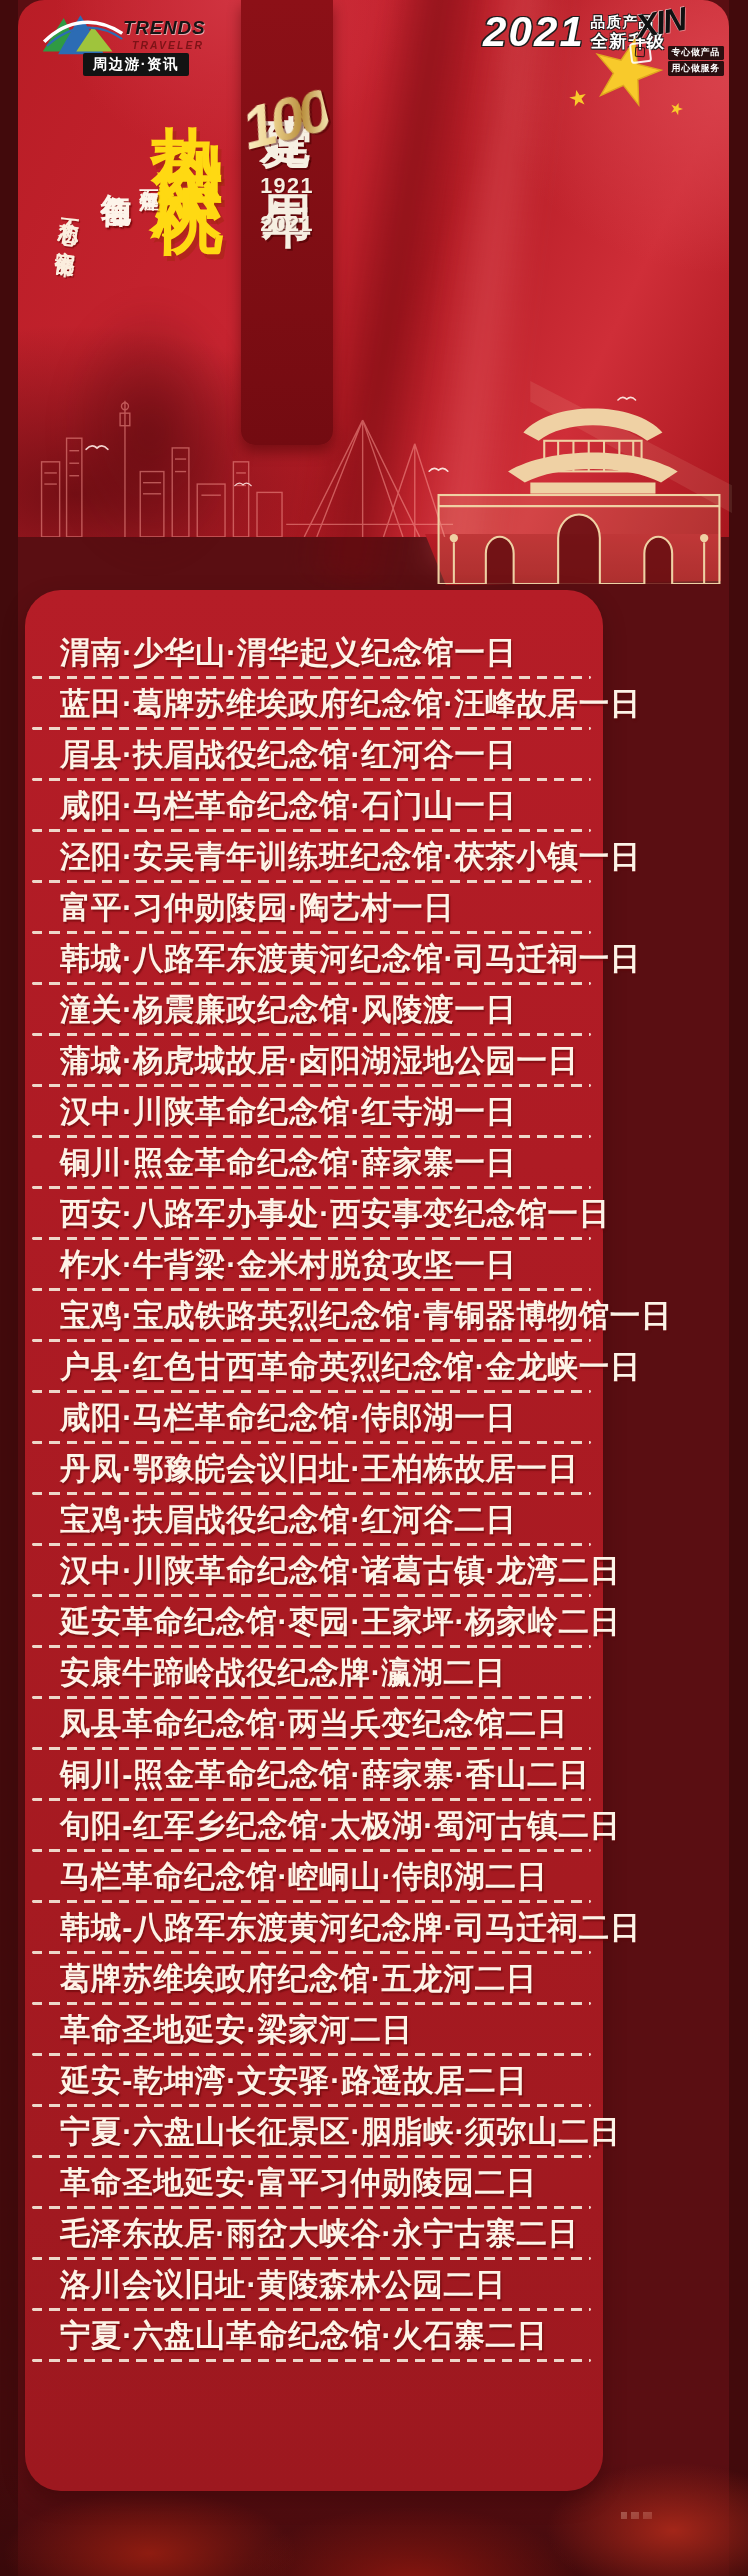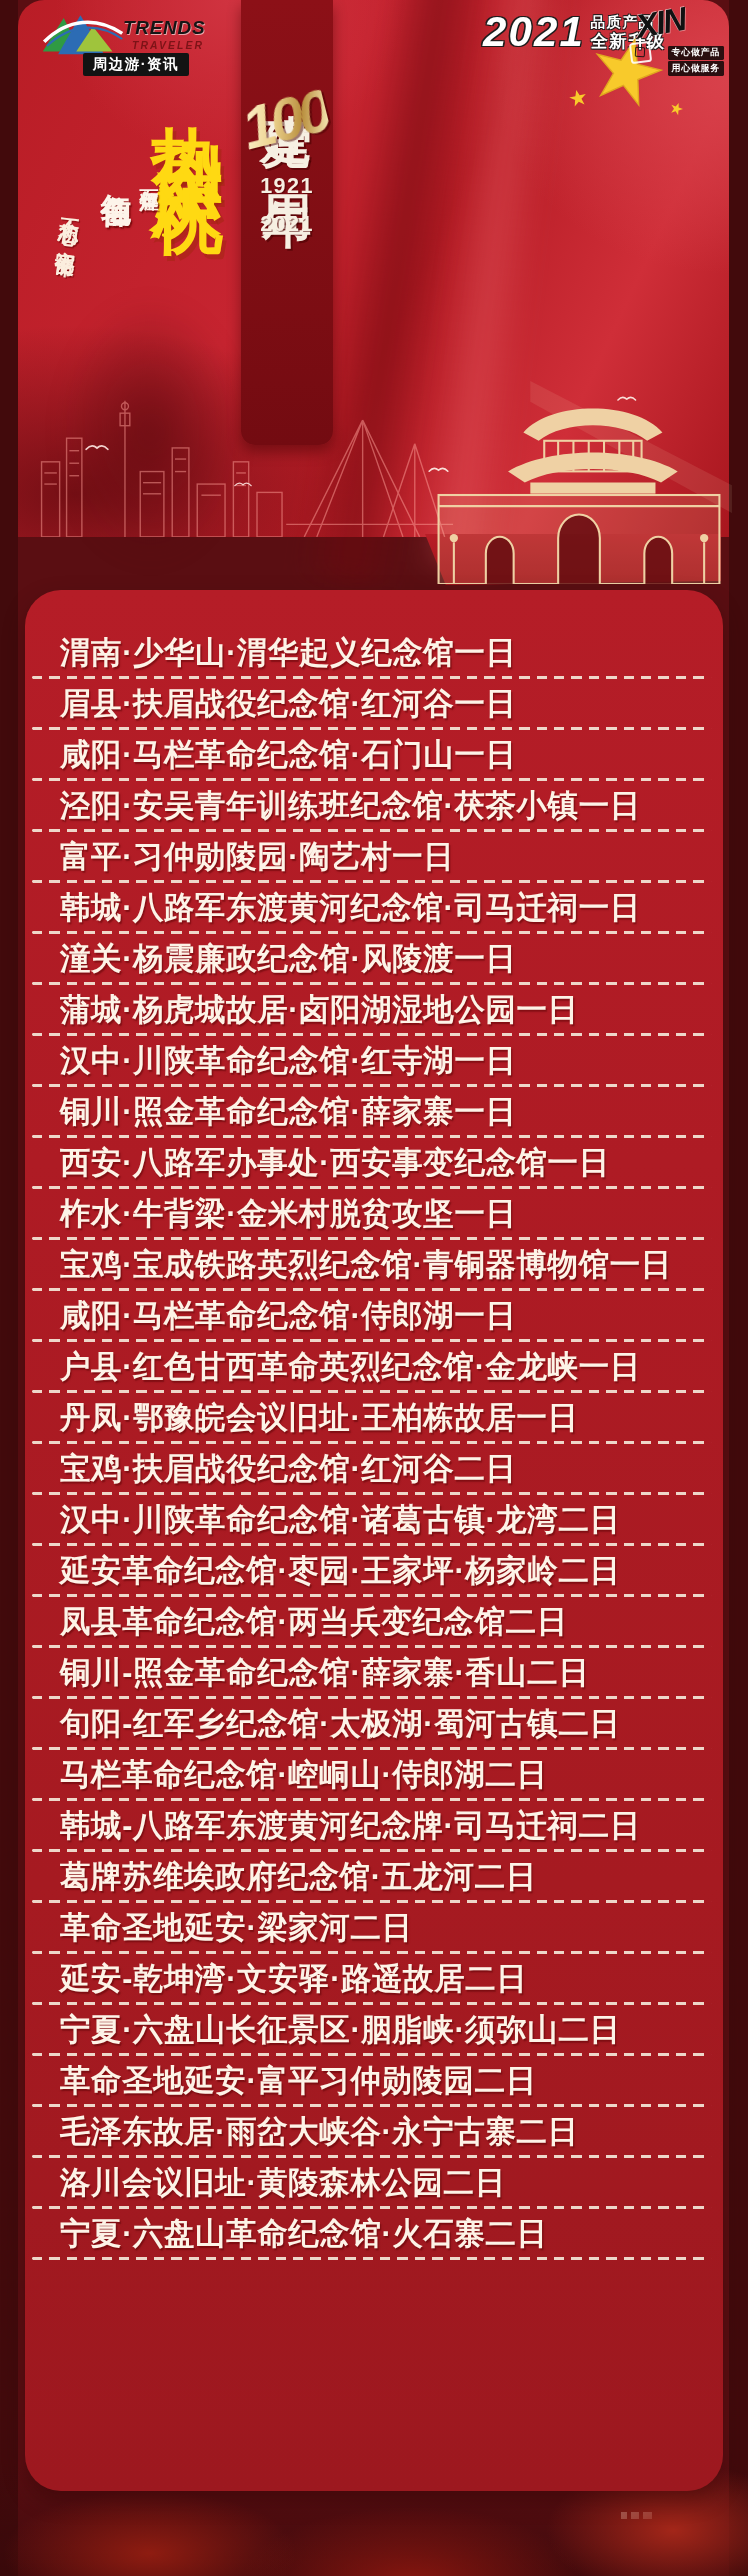--- a/index.html
+++ b/index.html
@@ -92,21 +92,21 @@
   .banner .years{margin-top:9.7px;text-align:center;color:#f6efe2;font-weight:700;font-size:21.6px;
     letter-spacing:1.4px;text-shadow:1.4px 1.4px 0 rgba(70,0,0,.5);}
   .banner .dash{width:18px;height:3.5px;background:#f6efe2;margin:4.2px auto;border-radius:1.4px;}
 
   
   .skyline{position:absolute;left:18px;top:395px;opacity:.5;}
   .tiananmen{position:absolute;left:408px;top:381px;z-index:3;}
   .bird{position:absolute;opacity:.9;}
 
   
-  .card{position:absolute;left:25px;top:590px;width:698px;height:1901px;border-radius:36px;z-index:2;
+  .card{position:absolute;left:25px;top:590px;width:578px;height:1901px;border-radius:36px;z-index:2;
     background:linear-gradient(180deg,#b51d27 0%,#ae1b24 30%,#a61a21 68%,#9d181f 100%);
     box-shadow:0 9.7px 21px rgba(40,0,0,.35);}
   .route-list{position:absolute;left:0;top:37px;width:100%;}
   .route-row{position:relative;height:51px;display:flex;align-items:center;padding-left:35px;box-sizing:border-box;}
   .route-text{font-size:31px;font-weight:900;color:#fdf3e7;letter-spacing:0.7px;white-space:nowrap;
     text-shadow:1.4px 2.1px 1.4px rgba(92,4,6,.55);transform:scaleX(.98);transform-origin:left;}
   .dash-line{position:absolute;left:7px;right:12.5px;bottom:-1.4px;height:3.5px;border-radius:1.4px;
     background:repeating-linear-gradient(90deg,#f4e7d8 0 10.4px,rgba(0,0,0,0) 10.4px 17.4px);opacity:.92;}
 
   
@@ -262,20 +262,24 @@
     </div>
   </div>
 
   <div class="card">
     <div class="route-list">
         <div class="route-row">
           <span class="route-text">渭南·少华山·渭华起义纪念馆一日</span>
           <div class="dash-line"></div>
         </div>
         <div class="route-row">
+          <span class="route-text">蓝田·葛牌苏维埃政府纪念馆·汪峰故居一日</span>
+          <div class="dash-line"></div>
+        </div>
+        <div class="route-row">
           <span class="route-text">眉县·扶眉战役纪念馆·红河谷一日</span>
           <div class="dash-line"></div>
         </div>
         <div class="route-row">
           <span class="route-text">咸阳·马栏革命纪念馆·石门山一日</span>
           <div class="dash-line"></div>
         </div>
         <div class="route-row">
           <span class="route-text">泾阳·安吴青年训练班纪念馆·茯茶小镇一日</span>
           <div class="dash-line"></div>
@@ -310,41 +314,45 @@
         </div>
         <div class="route-row">
           <span class="route-text">柞水·牛背梁·金米村脱贫攻坚一日</span>
           <div class="dash-line"></div>
         </div>
         <div class="route-row">
           <span class="route-text">宝鸡·宝成铁路英烈纪念馆·青铜器博物馆一日</span>
           <div class="dash-line"></div>
         </div>
         <div class="route-row">
+          <span class="route-text">户县·红色甘西革命英烈纪念馆·金龙峡一日</span>
+          <div class="dash-line"></div>
+        </div>
+        <div class="route-row">
           <span class="route-text">咸阳·马栏革命纪念馆·侍郎湖一日</span>
           <div class="dash-line"></div>
         </div>
         <div class="route-row">
-          <span class="route-text">户县·红色甘西革命英烈纪念馆·金龙峡一日</span>
-          <div class="dash-line"></div>
-        </div>
-        <div class="route-row">
           <span class="route-text">丹凤·鄂豫皖会议旧址·王柏栋故居一日</span>
           <div class="dash-line"></div>
         </div>
         <div class="route-row">
           <span class="route-text">宝鸡·扶眉战役纪念馆·红河谷二日</span>
           <div class="dash-line"></div>
         </div>
         <div class="route-row">
           <span class="route-text">汉中·川陕革命纪念馆·诸葛古镇·龙湾二日</span>
           <div class="dash-line"></div>
         </div>
         <div class="route-row">
           <span class="route-text">延安革命纪念馆·枣园·王家坪·杨家岭二日</span>
+          <div class="dash-line"></div>
+        </div>
+        <div class="route-row">
+          <span class="route-text">安康牛蹄岭战役纪念牌·瀛湖二日</span>
           <div class="dash-line"></div>
         </div>
         <div class="route-row">
           <span class="route-text">凤县革命纪念馆·两当兵变纪念馆二日</span>
           <div class="dash-line"></div>
         </div>
         <div class="route-row">
           <span class="route-text">铜川-照金革命纪念馆·薛家寨·香山二日</span>
           <div class="dash-line"></div>
         </div>

